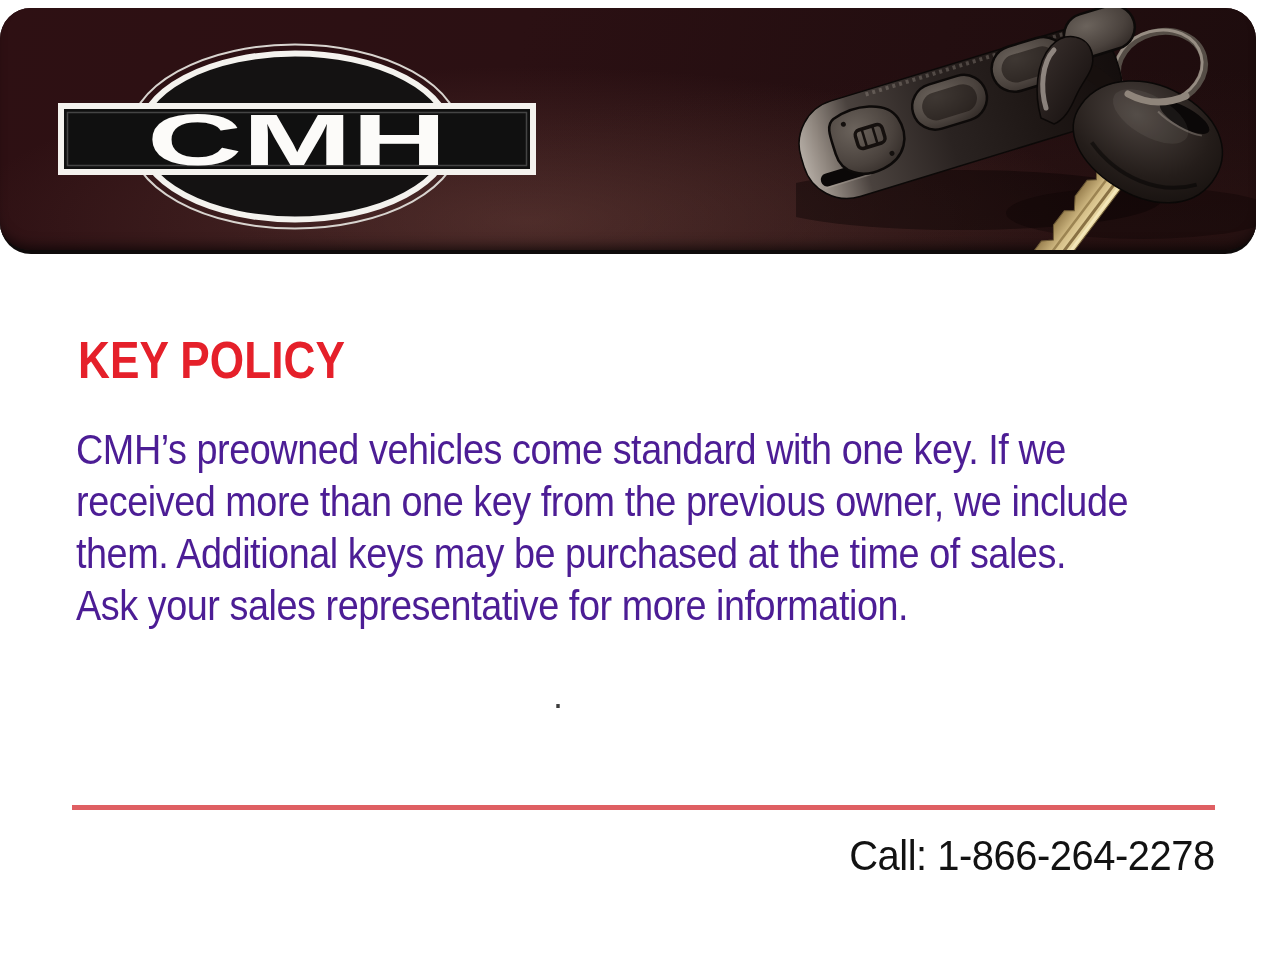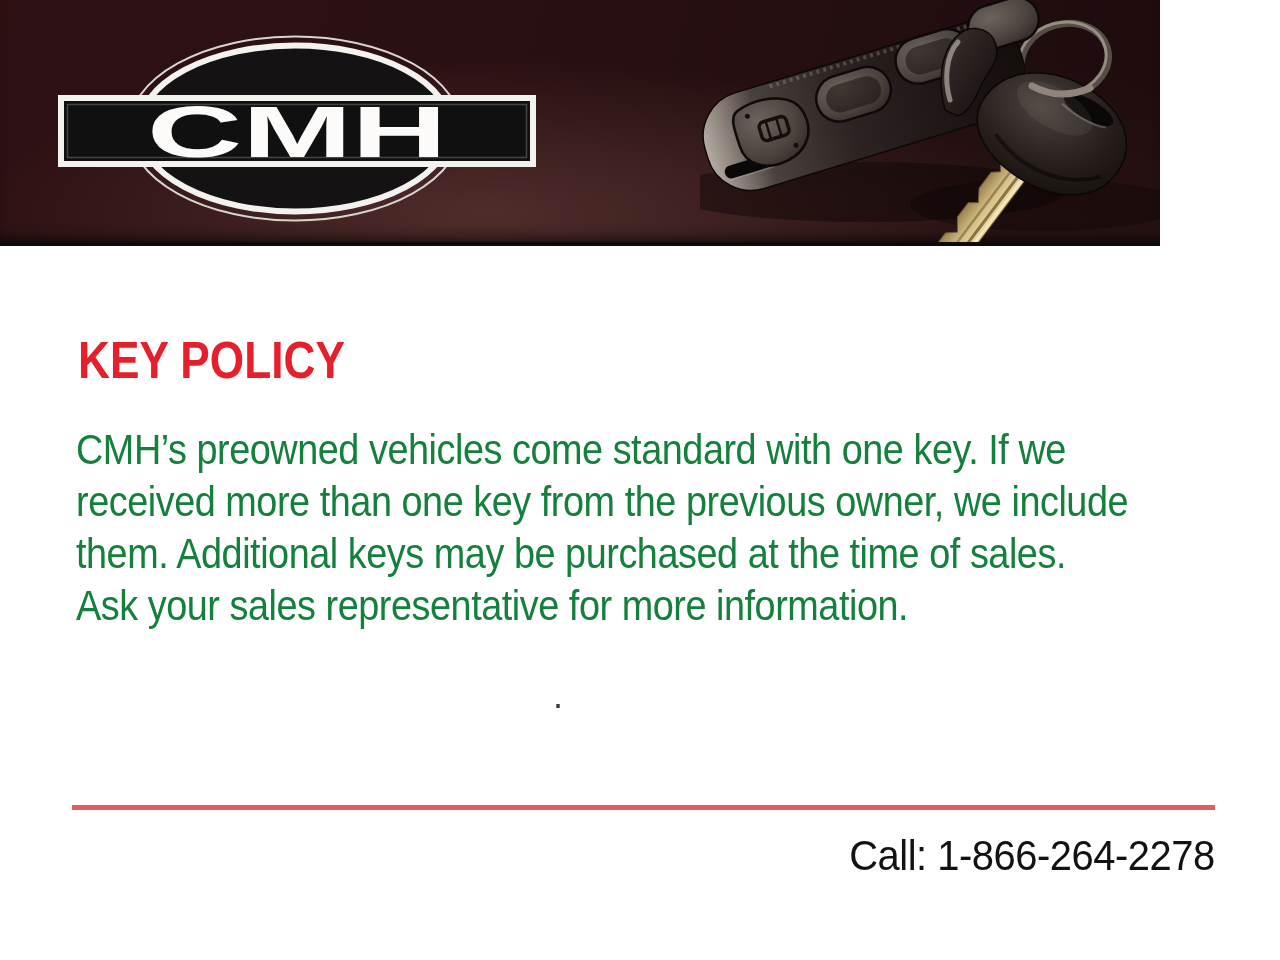--- a/index.html
+++ b/index.html
@@ -6,42 +6,43 @@
   .page{
     position:relative;
     width:1280px;height:960px;
     background:#ffffff;
     overflow:hidden;
     font-family:"Liberation Sans", sans-serif;
     margin:0 auto;
   }
   
   .hero{
-    position:absolute;left:0;top:0;width:1160px;height:242px;
+    position:absolute;left:0;top:8px;width:1256px;height:242px;
     background:
       radial-gradient(60% 85% at 42% 88%, rgba(130,86,76,0.40), rgba(130,86,76,0) 75%),
       radial-gradient(120% 150% at 88% 115%, rgba(58,28,26,0.45), rgba(0,0,0,0) 60%),
       linear-gradient(105deg,#2e1013 0%,#2b1013 40%,#230e10 72%,#1d0c0d 100%);
     background-color:#260f11;
     border-bottom:4px solid #0e0a0a;
     box-shadow:inset 0 -10px 14px -8px rgba(0,0,0,.75);
+    border-radius:31px;
   }
   .hero svg{position:absolute;top:0;display:block;}
   .logo-svg{left:0;}
   .keys-svg{right:0;}
   
   .heading{
     position:absolute;left:78px;top:334px;
     font-size:52px;line-height:52px;font-weight:bold;
     color:#e5202a;letter-spacing:0px;white-space:nowrap;
     transform:scaleX(0.85);transform-origin:left center;
   }
   .para{
     position:absolute;left:76px;top:424px;
-    color:#15803d;font-size:42px;line-height:52px;letter-spacing:-0.5px;
+    color:#4c1d95;font-size:42px;line-height:52px;letter-spacing:-0.5px;
   }
   .para .pline{
     white-space:nowrap;
     transform:scaleX(0.90);transform-origin:left center;
   }
   .stray-dot{
     position:absolute;left:553px;top:678px;
     font-size:36px;line-height:36px;color:#3c3c3c;
   }
   .divider{

